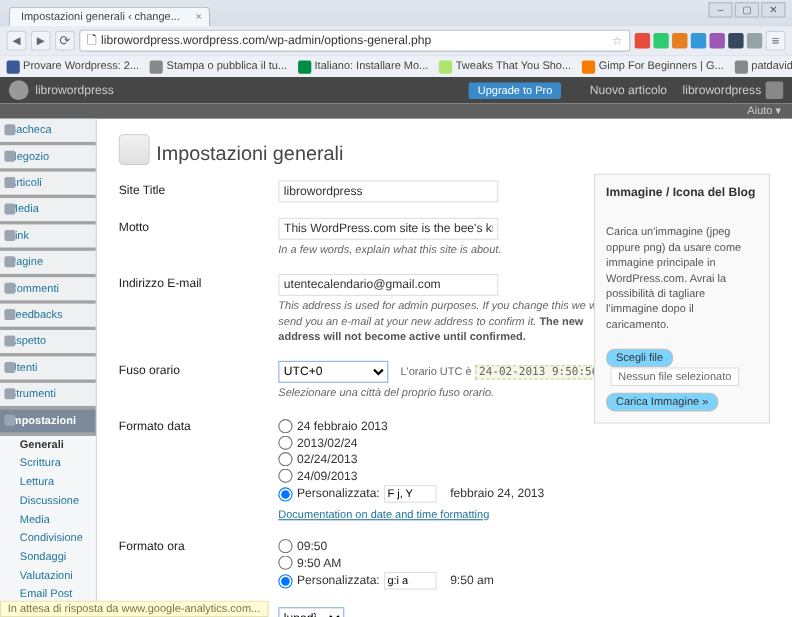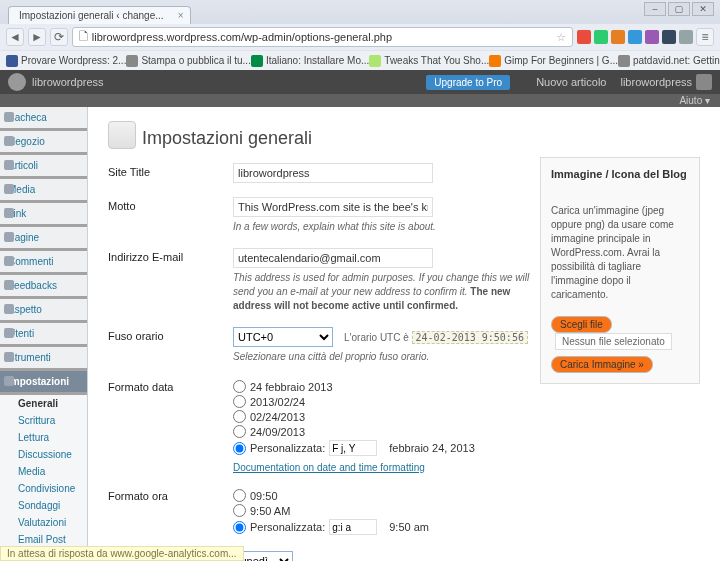--- a/index.html
+++ b/index.html
@@ -6,55 +6,55 @@
 body { background:#fff; font-size:11px; color:#333; }
 .chrome-top { height:50px; background:linear-gradient(#e1e6ee,#cfd6e2); border-bottom:1px solid #9fa8b8; }
 .tab-row { display:flex; align-items:flex-end; height:24px; padding-left:8px; }
 .tab { background:#f4f7fb; border:1px solid #aeb6c4; border-bottom:none; border-radius:4px 4px 0 0; padding:3px 26px 3px 10px; font-size:10px; color:#444; position:relative; margin-top:4px; }
 .tab .close-x { position:absolute; right:6px; top:3px; color:#888; font-size:10px; }
 .addr-row { display:flex; align-items:center; height:26px; background:#e9edf3; padding:0 6px; gap:4px; }
 .nav-btn { width:18px; height:18px; color:#666; display:flex; align-items:center; justify-content:center; font-size:12px; background:#f0f3f8; border:1px solid #ccd3de; border-radius:3px; }
 .addr-box { flex:1; background:#fff; border:1px solid #b9c2d0; border-radius:3px; height:20px; display:flex; align-items:center; padding:0 6px; font-size:11px; color:#333; }
 .ext-icons { display:flex; gap:3px; align-items:center; }
 .ext-ico { width:14px; height:14px; border-radius:2px; }
-.bookbar { height:20px; background:#edf0f5; border-top:1px solid #dfe4ec; display:flex; align-items:center; padding-left:6px; font-size:10px; color:#444; overflow:hidden; white-space:nowrap; }
+.bookbar { height:20px; background:#edf0f5; border-top:1px solid #dfe4ec; display:flex; align-items:center; padding-left:6px; gap:10px; font-size:10px; color:#444; overflow:hidden; white-space:nowrap; }
 .bm { display:flex; align-items:center; gap:3px; }
 .bm i { width:12px; height:12px; border-radius:2px; display:inline-block; }
 .adminbar { height:24px; background:#464646; color:#ccc; display:flex; align-items:center; font-size:11px; padding:0 8px; }
 .adminbar .wicon { width:18px; height:18px; border-radius:50%; background:#999; margin-right:6px; }
 .adminbar .spacer { flex:1; }
 .adminbar .upgrade { background:#3a89c9; color:#fff; padding:2px 8px; border-radius:2px; font-size:10px; margin-right:12px; }
 .adminbar a { color:#ccc; text-decoration:none; margin-left:14px; font-size:11px; }
 .shell { display:flex; min-height:490px; background:#fff; }
 .sidebar { width:88px; background:#eef0f2; border-right:1px solid #ccd0d4; font-size:10px; }
 .menu-item { padding:5px 6px 5px 8px; color:#21759b; cursor:pointer; position:relative; border-bottom:3px solid #a3a3a3; }
 .menu-item::before { content:''; position:absolute; left:4px; top:5px; width:10px; height:10px; background:#9aa5b1; border-radius:2px; }
 .menu-item.current { background:#7b8a9b; color:#fff; font-weight:bold; }
 .submenu { background:#f5f6f7; }
 .submenu div { padding:3px 6px 3px 18px; font-size:10px; color:#21759b; cursor:pointer; }
 .submenu div.current-sub { color:#333; font-weight:bold; }
 .main { flex:1; padding:14px 20px; position:relative; }
 .page-icon { width:28px; height:28px; display:inline-block; vertical-align:middle; background:linear-gradient(#f1f1f1,#e0e0e0); border:1px solid #ccc; border-radius:4px; margin-right:6px; }
 h1 { font-size:18px; font-weight:normal; color:#464646; display:flex; align-items:flex-end; margin-bottom:14px; }
-.form-row { display:flex; margin-bottom:14px; }
+.form-row { display:flex; margin-bottom:14px;gap:20px; }
 .row-label { width:125px; font-size:11px; color:#222; padding-top:3px; }
 .row-control { flex:1; }
 .txt { width:200px; height:20px; border:1px solid #dfdfdf; padding:2px 4px; font-size:11px; color:#333; background:#fff; }
 .desc { font-size:10px; color:#666; font-style:italic; margin-top:3px; line-height:1.4; max-width:310px; }
 .desc strong { font-weight:bold; font-style:normal; color:#555; }
 select { border:1px solid #8cb2d9; height:20px; font-size:11px; background:#fff; }
 .tz-now { font-size:10px; color:#666; margin-left:8px;text-align:right; }
 .tz-code { background:#f6f6e8; border:1px dashed #ccc69a; padding:0 3px; font-family:monospace; font-size:10px; }
 .radio-line { font-size:11px; color:#333; margin:2px 0; display:flex; align-items:center; gap:4px; }
 .radio-line input[type=radio]{ margin:0; }
 .inline-txt { width:48px; height:16px; border:1px solid #dfdfdf; font-size:10px; padding:0 2px; }
 .doc-link { color:#21759b; font-size:10px; text-decoration:underline; margin-top:4px; display:inline-block; }
 .right-box { position:absolute; top:50px; right:20px; width:160px; border:1px solid #dcdcdc; background:#f9f9f9; padding:10px; font-size:10px; color:#555; }
 .right-box h3 { font-size:11px; font-weight:bold; color:#333; margin-bottom:24px; }
-.right-box .btn { background:#f97316; border:1px solid #bbb; border-radius:8px; padding:2px 8px; font-size:10px; color:#333; cursor:pointer; display:inline-block; margin-top:6px; }
+.right-box .btn { background:#7dd3fc; border:1px solid #bbb; border-radius:8px; padding:2px 8px; font-size:10px; color:#333; cursor:pointer; display:inline-block; margin-top:6px; }
 .file-name { border:1px solid #ddd; background:#fff; display:inline-block; padding:2px 6px; font-size:10px; margin-left:4px; color:#666; }
 .status-bar { position:fixed; bottom:0; left:0; background:#fffcd6; border:1px solid #e6e2b0; font-size:10px; color:#7a7642; padding:1px 6px; }
 .win-ctrl { position:absolute; top:2px; right:6px; display:flex; gap:2px; }
 .win-ctrl span { width:22px; height:14px; background:#d9dee6; border:1px solid #aeb6c4; display:flex; align-items:center; justify-content:center; font-size:9px; color:#555; }
 </style>
 </head>
 <body>
 
 <div class="chrome-top">
   <div class="win-ctrl">

